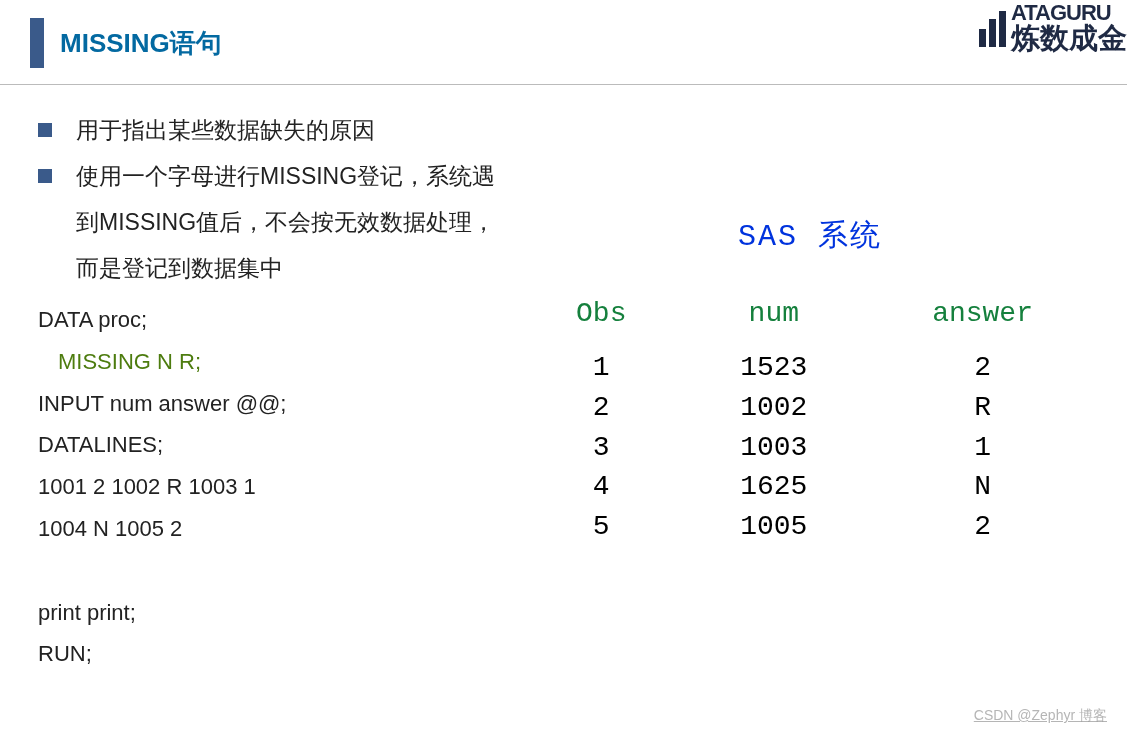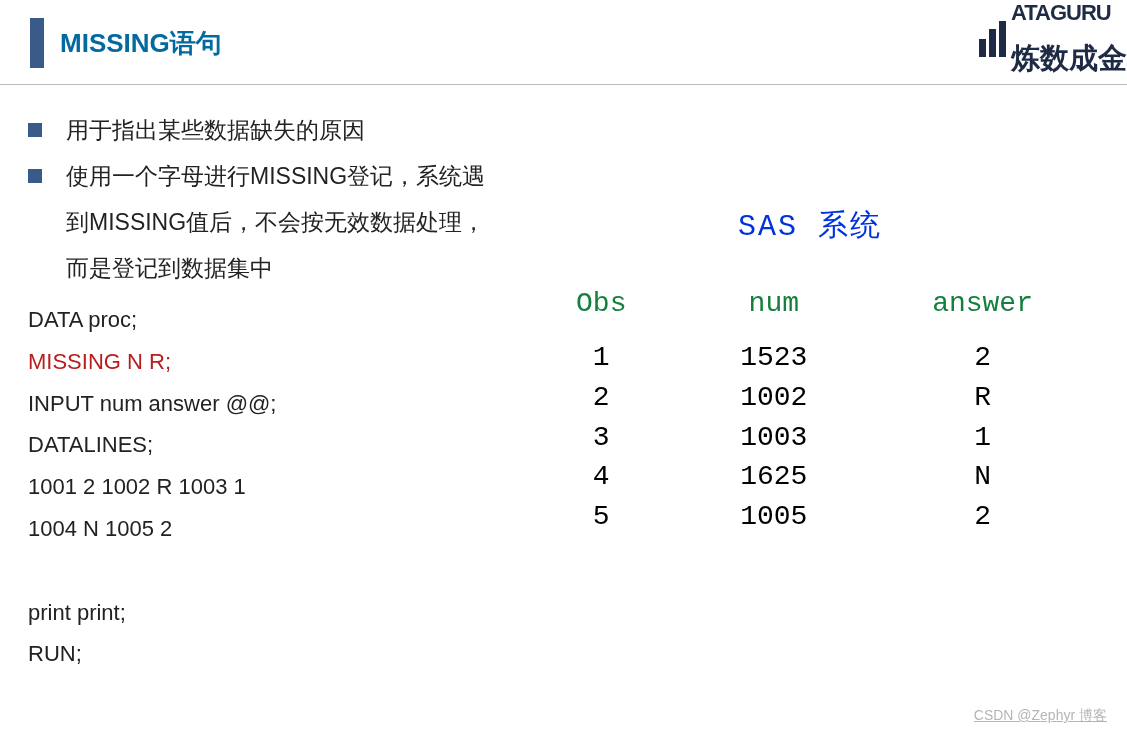--- a/index.html
+++ b/index.html
@@ -54,21 +54,20 @@
       background: #1f2a44;
       margin-right: 3px;
     }
     .logo-bars .b1 { height: 18px; }
     .logo-bars .b2 { height: 28px; }
     .logo-bars .b3 { height: 36px; }
     .logo-text-block {
       display: flex;
       flex-direction: column;
       line-height: 1;
-      gap: 20px;
     }
     .logo-line1 {
       font-size: 22px;
       font-weight: 900;
       color: #1f2a44;
       letter-spacing: -1px;
       font-family: Arial Black, Arial, sans-serif;
     }
     .logo-line2 {
       font-size: 29px;
@@ -77,21 +76,21 @@
       letter-spacing: 0px;
     }
     .hr {
       margin-top: 16px;
       border: none;
       border-top: 1.5px solid #bbbbbb;
       width: 100%;
     }
     .content {
       position: relative;
-      padding: 22px 0 0 28px;
+      padding: 22px 0 0 38px;
     }
     .bullet-list {
       list-style: none;
     }
     .bullet-list li {
       position: relative;
       padding-left: 38px;
       font-size: 23px;
       color: #222222;
       line-height: 2.0;
@@ -106,26 +105,27 @@
       background: #3a5a8a;
     }
     .code-block {
       margin-top: 8px;
       font-size: 22px;
       color: #222222;
       line-height: 1.9;
       font-family: "Microsoft YaHei", Arial, sans-serif;
     }
     .code-block .red {
-      color: #b91c1c;
+      color: #4d7c0f;
+      margin-left: 20px;
     }
     .sas-output {
       position: absolute;
       left: 520px;
-      top: 120px;
+      top: 130px;
       width: 580px;
       font-family: "Courier New", monospace;
     }
     .sas-title {
       text-align: center;
       font-size: 30px;
       color: #0033dd;
       font-weight: normal;
       margin-bottom: 34px;
       font-family: "SimSun", "Courier New", monospace;

